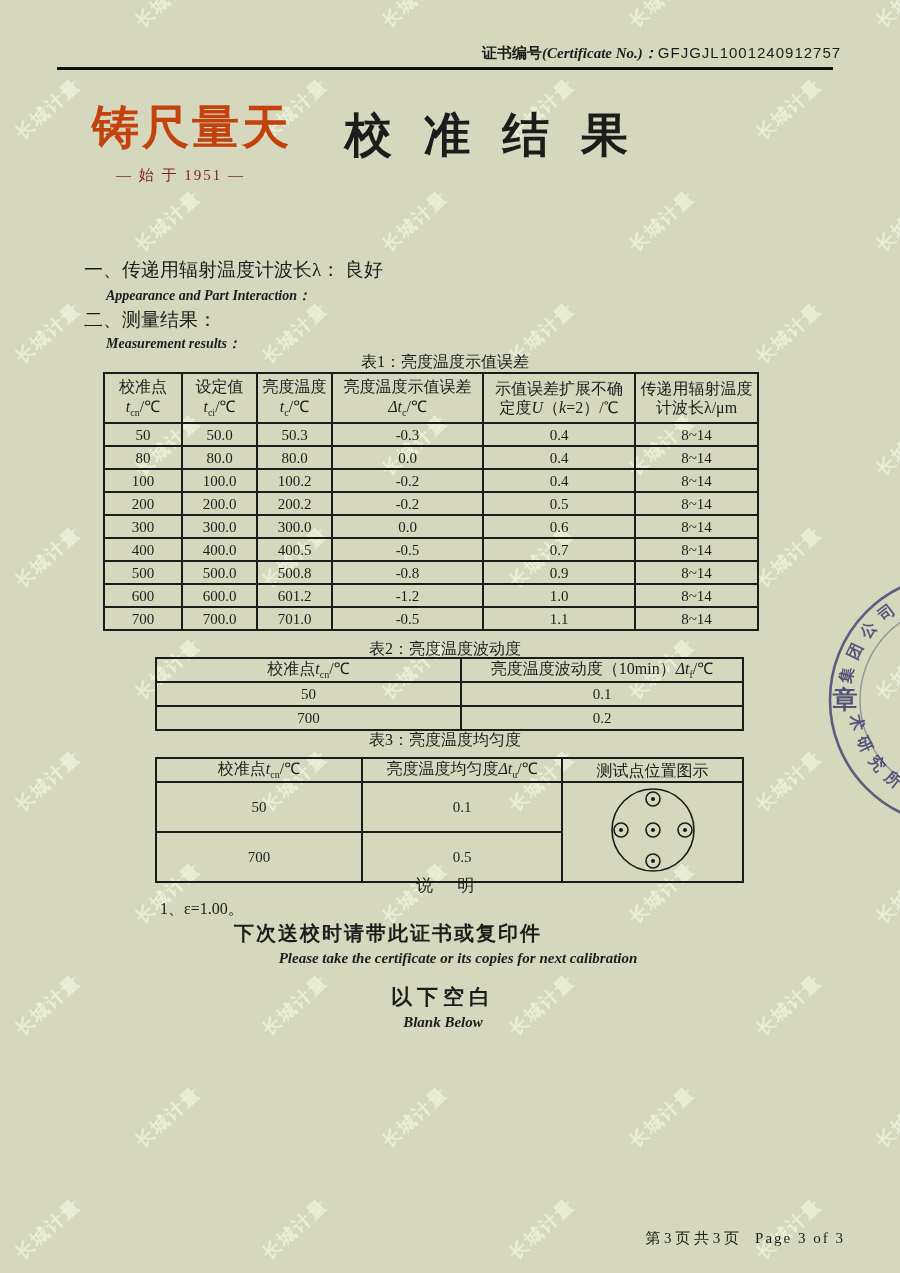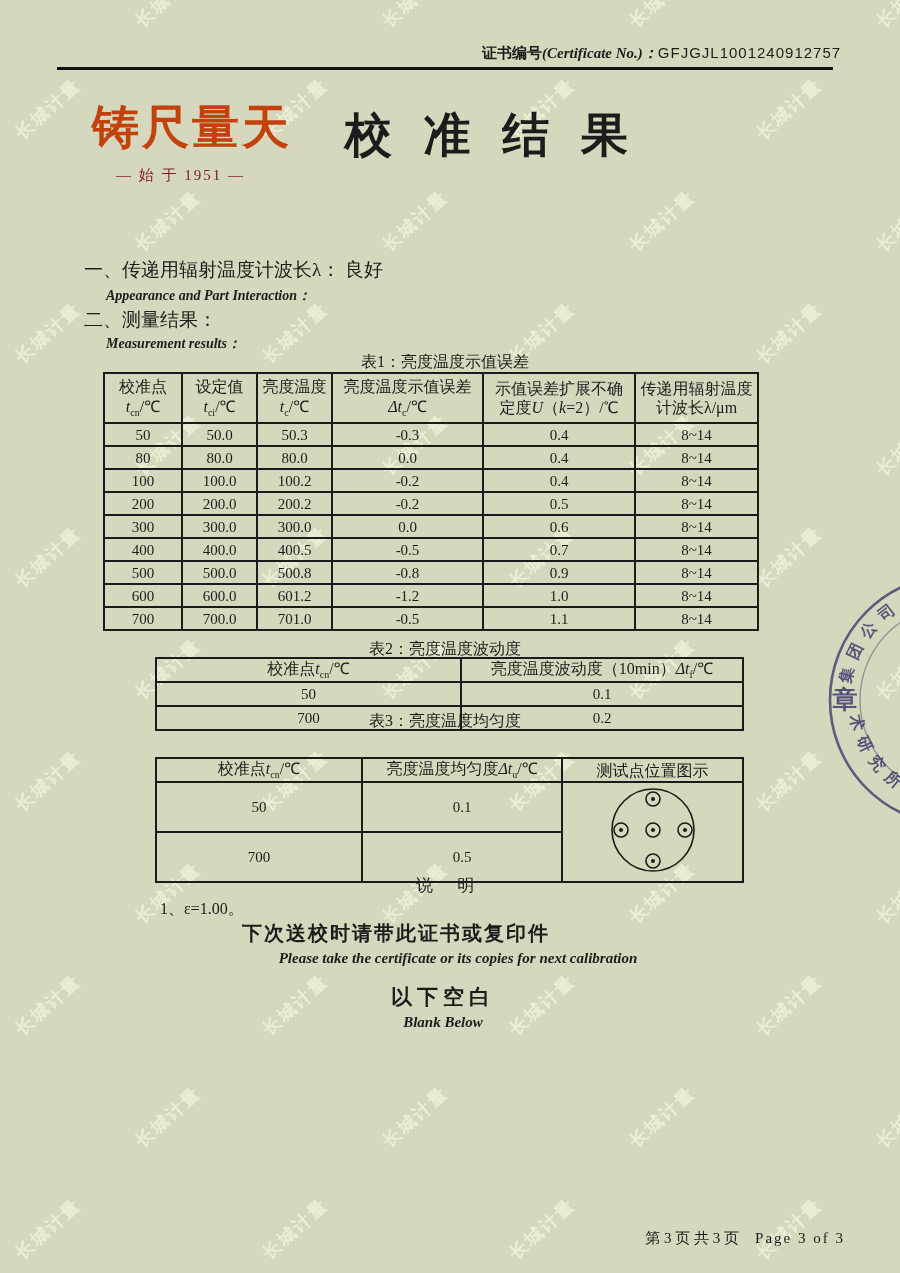--- a/index.html
+++ b/index.html
@@ -36,21 +36,21 @@
   .t1 thead tr{height:50px;}
   .t1 tbody tr{height:23px;}
   .t23{left:155px;top:657px;width:587px;}
   .t23 tr{height:24px;}
   .t3{left:155px;top:757px;width:587px;}
   .t3 thead tr{height:23px;}
   .t3 tbody tr{height:45px;}
 
   .notes-head{top:874px;left:0;width:900px;text-align:center;font-size:17px;letter-spacing:10px;}
   .note1{top:899px;left:160px;font-size:16px;}
-  .rem-zh{top:920px;left:16px;width:760px;text-align:center;font-size:20px;font-weight:bold;letter-spacing:2px;}
+  .rem-zh{top:920px;left:8px;width:760px;text-align:center;font-size:20px;font-weight:bold;letter-spacing:2px;}
   .rem-en{top:950px;left:8px;width:900px;text-align:center;font-size:15px;font-weight:bold;font-style:italic;}
   .blank-zh{top:983px;left:0;width:886px;text-align:center;font-size:21px;font-weight:bold;letter-spacing:5px;}
   .blank-en{top:1014px;left:0;width:886px;text-align:center;font-size:15px;font-weight:bold;font-style:italic;}
 
   .footer{top:1229px;right:55px;font-size:15px;white-space:nowrap;}
   .footer .en{font-family:"Liberation Serif",serif;letter-spacing:2px;margin-left:16px;}
 
   .seal{position:absolute;top:560px;right:0;z-index:3;}
 </style>
 </head>
@@ -259,21 +259,21 @@
             <td>50</td>
             <td>0.1</td>
           </tr>
           <tr>
             <td>700</td>
             <td>0.2</td>
           </tr>
         </tbody>
     </table>
 
-    <div class="abs tbl-cap" style="top:711px">表3：亮度温度均匀度</div>
+    <div class="abs tbl-cap" style="top:730px">表3：亮度温度均匀度</div>
     <table class="abs t3">
       <colgroup>
           <col style="width:206px">
           <col style="width:200px">
           <col style="width:181px">
         </colgroup>
       <thead>
         <tr>
           <th>
             <span>校准点</span><i>t</i><sub>cn</sub><span>/℃</span>

